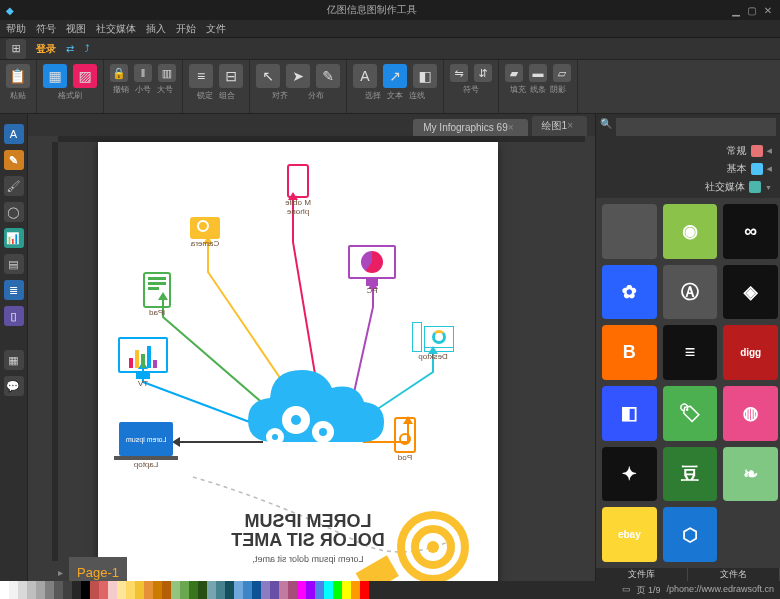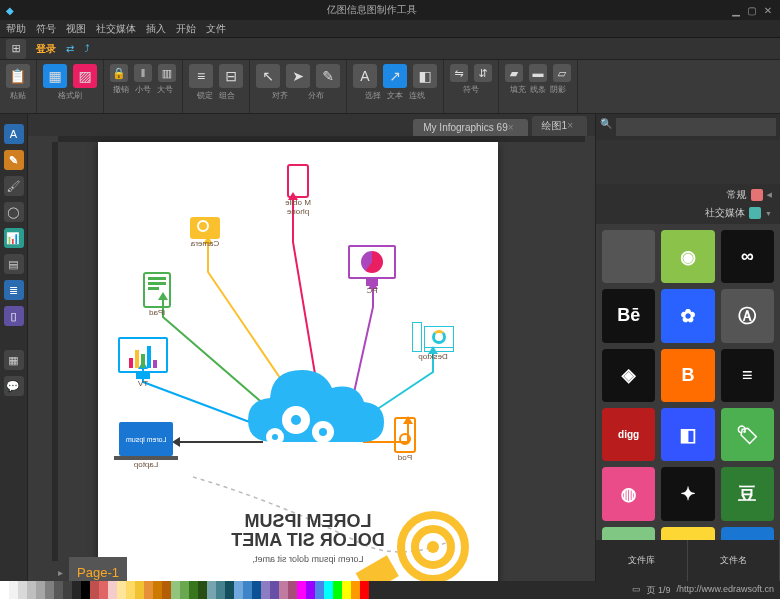--- a/index.html
+++ b/index.html
@@ -118,38 +118,38 @@
     background:#2a2a2a; padding:3px 8px; font-size:10px; color:#ccc;
     text-align:right;
   }
   .rp-search {
     padding:4px; display:flex; gap:4px; background:#2f2f2f;
   }
   .rp-search input {
     flex:1; background:#444; border:none; height:18px; color:#ccc;
     font-size:10px; padding:0 4px;
   }
-  .rp-cats { background:#2f2f2f; padding:2px 0; font-size:10px;margin-top:44px; }
+  .rp-cats { background:#2f2f2f; padding:2px 0; font-size:10px; }
   .rp-cat { display:flex; align-items:center; justify-content:flex-end; padding:2px 8px; gap:4px; color:#ccc; }
   .rp-cat .tri { font-size:7px; color:#888; }
   .rp-grid {
     flex:1; overflow:auto; padding:6px;
     display:grid; grid-template-columns:repeat(3,1fr); gap:6px;
     background:#3a3a3a;
   }
   .ico {
     aspect-ratio:1; border-radius:4px;
     display:flex;align-items:center;justify-content:center;
     color:#fff; font-size:18px; font-weight:bold;
   }
   .rp-foot {
     background:#2a2a2a; display:flex; font-size:9px;
   }
   .rp-foot div {
-    flex:1; padding:14px; text-align:center; border-right:1px solid #444;
+    flex:1; padding:0; text-align:center; border-right:1px solid #444;
   }
 
   .statusbar {
     height:18px; background:#2a2a2a;
     display:flex; align-items:center;
   }
   .colorswatches { display:flex; height:100%; flex:1; }
   .sw { width:9px; height:100%; }
   .status-right { display:flex; gap:6px; padding:0 6px; font-size:9px; color:#aaa; direction:rtl; }
 
@@ -421,30 +421,34 @@
       <span style="color:#888">🔍</span>
       <input placeholder="" style="">
     </div>
     <div class="rp-cats">
       <div class="rp-cat">
           <span>常规</span>
           <span style="width:12px;height:12px;background:#e57373;border-radius:2px"></span>
           <span class="tri">◀</span>
         </div>
       <div class="rp-cat">
+          <span>基本</span>
+          <span style="width:12px;height:12px;background:#4fc3f7;border-radius:2px"></span>
+          <span class="tri">◀</span>
+        </div>
+      <div class="rp-cat">
           <span>社交媒体</span>
           <span style="width:12px;height:12px;background:#4db6ac;border-radius:2px"></span>
           <span class="tri">▼</span>
         </div>
     </div>
     <div class="rp-grid" id="icon-grid">
         <div class="ico" style="background: rgb(85, 85, 85);"></div>
         <div class="ico" style="background: rgb(139, 195, 74);">◉</div>
         <div class="ico" style="background: rgb(17, 17, 17);">∞</div>
-        <div class="ico" style="background: rgb(17, 17, 17);">Bē</div>
         <div class="ico" style="background: rgb(41, 98, 255);">✿</div>
         <div class="ico" style="background: rgb(85, 85, 85);">Ⓐ</div>
         <div class="ico" style="background: rgb(17, 17, 17);">◈</div>
         <div class="ico" style="background: rgb(255, 109, 0);">B</div>
         <div class="ico" style="background: rgb(17, 17, 17);">≡</div>
         <div class="ico" style="background: #b91c1c; font-size: 10px;">digg</div>
         <div class="ico" style="background: rgb(51, 85, 255);">◧</div>
         <div class="ico" style="background: rgb(76, 175, 80);">🏷</div>
         <div class="ico" style="background: rgb(234, 76, 137);">◍</div>
         <div class="ico" style="background: rgb(17, 17, 17);">✦</div>
@@ -498,17 +502,17 @@
       <div class="sw" style="background: rgb(255, 0, 255);"></div>
       <div class="sw" style="background: rgb(153, 0, 255);"></div>
       <div class="sw" style="background: rgb(74, 134, 232);"></div>
       <div class="sw" style="background: rgb(0, 255, 255);"></div>
       <div class="sw" style="background: rgb(0, 255, 0);"></div>
       <div class="sw" style="background: rgb(255, 255, 0);"></div>
       <div class="sw" style="background: rgb(255, 153, 0);"></div>
       <div class="sw" style="background: rgb(255, 0, 0);"></div>
     </div>
   <div class="status-right">
-    <span>http://www.edrawsoft.cn/</span>
+    <span>phone://www.edrawsoft.cn/</span>
     <span>页 1/9</span>
     <span>▭</span>
   </div>
 </div>
 
 </body></html>

